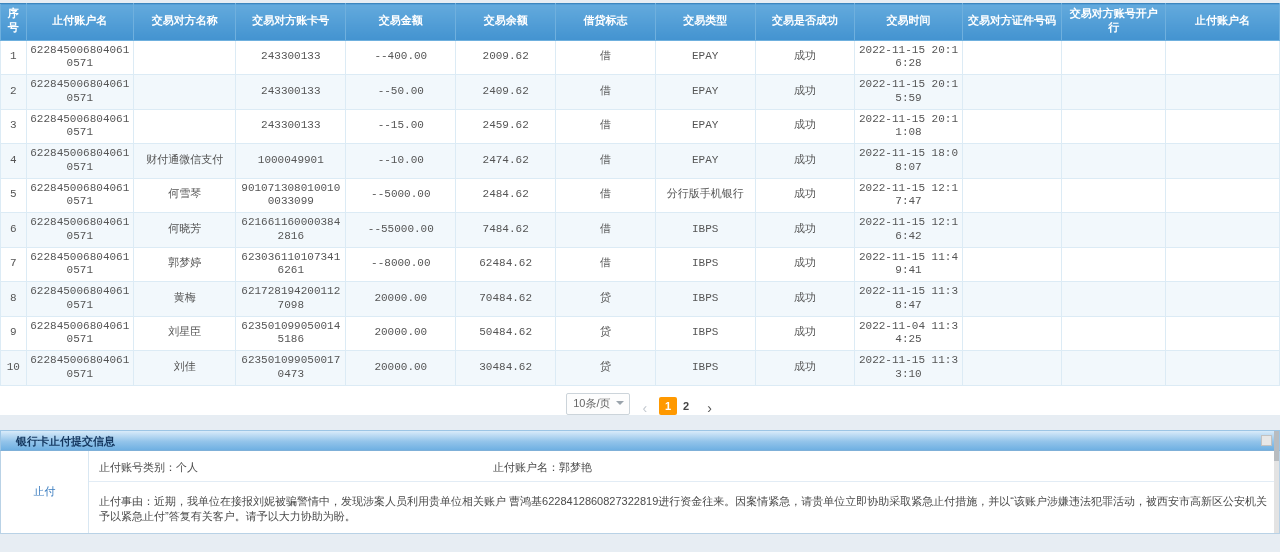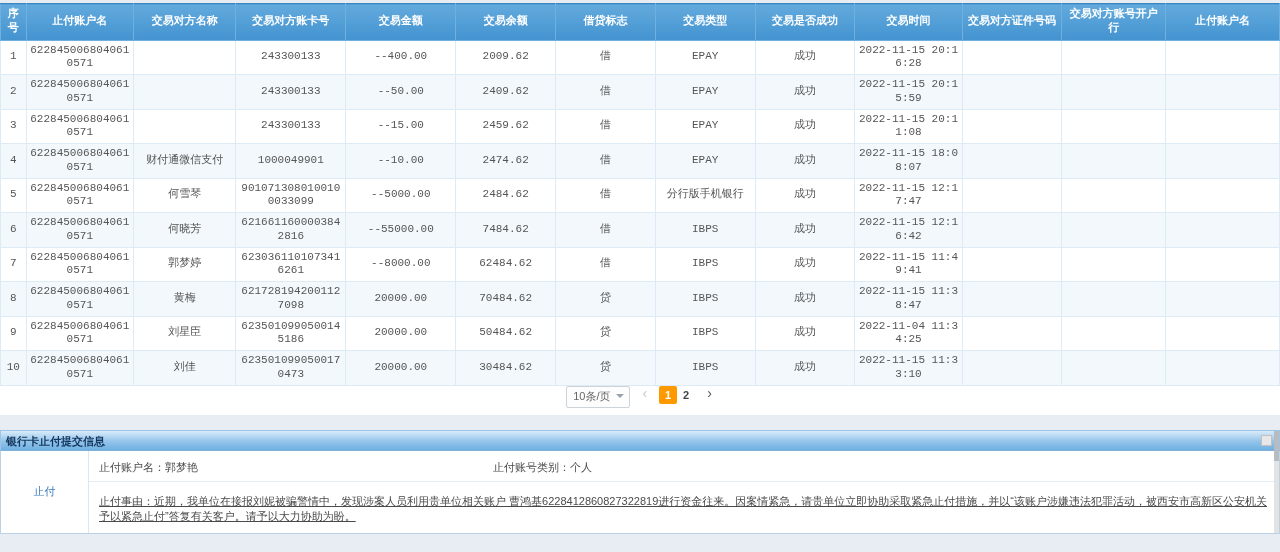--- a/index.html
+++ b/index.html
@@ -22,21 +22,21 @@
   }
   td {
     border:1px solid #dcebf5; font-size:11px; color:#555;
     text-align:center; padding:3px 3px; word-break:break-all; line-height:1.25;
     background:#fff;
   }
   tbody tr:nth-child(even) td { background:#f2f8fc; }
 
   
   .pagination {
-    height:30px; background:#fff; display:flex; align-items:flex-start; justify-content:center;
+    height:30px; background:#fff; display:flex; align-items:flex-end; justify-content:center;
     gap:10px; border-bottom:1px solid #e6edf3;
   }
   .page-size-select {
     display:inline-flex; align-items:center; gap:6px;
     border:1px solid #ccd4da; border-radius:2px; background:#fdfdfd;
     padding:2px 5px 3px 6px; color:#666; cursor:pointer;
   }
   .chev { width:0; height:0; border-left:4px solid transparent; border-right:4px solid transparent; border-top:4px solid #9aa3ab; }
   .page-arrow { color:#c3c9cf; font-size:14px; line-height:1; padding:0 2px; cursor:pointer; }
   .page-arrow.next { color:#555; }
@@ -45,39 +45,39 @@
     color:#444; font-weight:bold; border-radius:2px; cursor:pointer; padding:0 3px;
   }
   .page-btn.active { background:#ff9900; color:#fff; }
 
   
   .section { position:relative; margin-top:14px; }
   .section-title {
     height:21px; line-height:20px;
     background:linear-gradient(#d9ebfa,#93c4ea 55%,#6fb0e2);
     border:1px solid #9cc5e5; border-bottom:1px solid #7fb0d8;
-    color:#13365e; font-weight:bold; padding-left:5px;
+    color:#13365e; font-weight:bold; padding-left:15px;
   }
   .collapse-box {
     position:absolute; top:5px; right:8px; width:11px; height:11px;
     background:#e7e7e7; border:1px solid #c2c2c2; cursor:pointer;
   }
   .vscroll { position:absolute; top:1px; bottom:1px; right:1px; width:5px; background:#e3e3e3; }
   .vscroll .thumb { position:absolute; top:0; left:0; width:5px; height:30px; background:#b8bcc0; }
 
   
   .info-panel { background:#fff; border:1px solid #b9d2e6; border-top:none; }
   .info-group { display:flex; }
   .info-label {
     width:88px; flex:0 0 88px; display:flex; align-items:center; justify-content:center;
     color:#3a7cbf; border-right:1px solid #d9e7f2;
   }
   .info-content { flex:1; padding:3px 0; }
   .info-row { display:grid; grid-template-columns:33.4% 33.3% 33.3%; padding:6px 0 6px 10px; }
-  .info-reason { border-top:1px solid #e2ecf5; padding:12px 12px 6px 10px; line-height:15px; color:#4a4a4a;text-decoration:underline; }
+  .info-reason { border-top:1px solid #e2ecf5; padding:12px 12px 6px 10px; line-height:15px; color:#4a4a4a; }
   .field { white-space:nowrap; overflow:hidden; }
 </style>
 </head>
 <body>
 
 <div class="top-panel">
   <table id="tx-table">
       <colgroup>
         <col style="width: 2%;">
         <col style="width: 8.4%;">
@@ -275,22 +275,22 @@
 </div>
 
 <div class="section">
   <div class="section-title">银行卡止付提交信息</div>
   <div class="info-panel">
 
     <div class="info-group">
       <div class="info-label">止付</div>
       <div class="info-content">
         <div class="info-row">
+          <span class="field"><span>止付账号类别：</span><span>个人</span></span>
           <span class="field"><span>止付账户名：</span><span>郭梦艳</span></span>
-          <span class="field"><span>止付账号类别：</span><span>个人</span></span>
         </div>
         <div class="info-reason">止付事由：近期，我单位在接报刘妮被骗警情中，发现涉案人员利用贵单位相关账户 曹鸿基6228412860827322819进行资金往来。因案情紧急，请贵单位立即协助采取紧急止付措施，并以“该账户涉嫌违法犯罪活动，被西安市高新区公安机关予以紧急止付”答复有关客户。请予以大力协助为盼。</div>
       </div>
     </div>
 
   </div>
   <div class="collapse-box"></div>
   <div class="vscroll">
       <div class="thumb"></div>
     </div>

